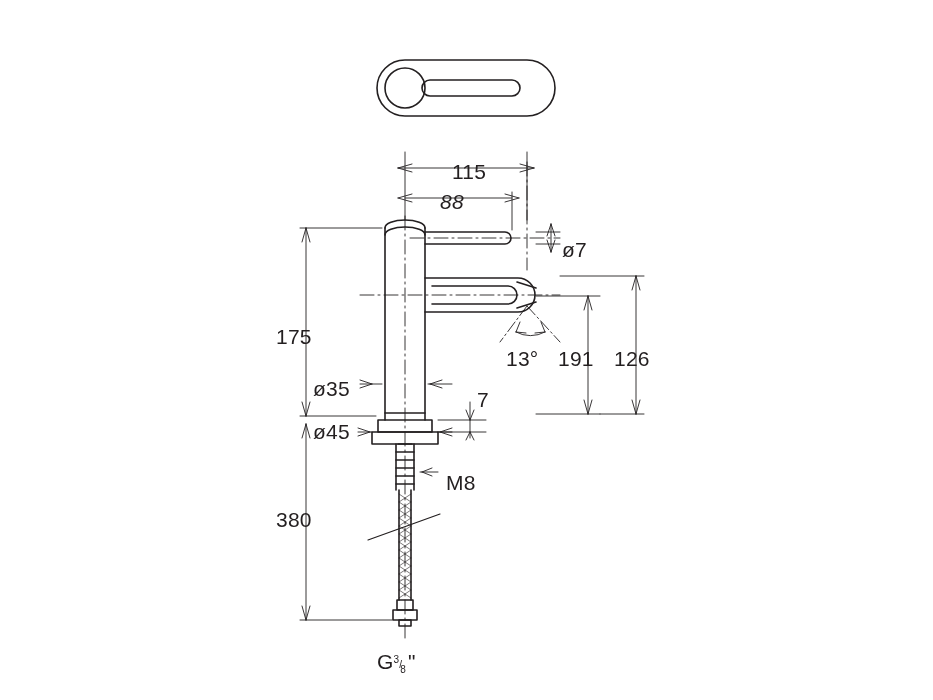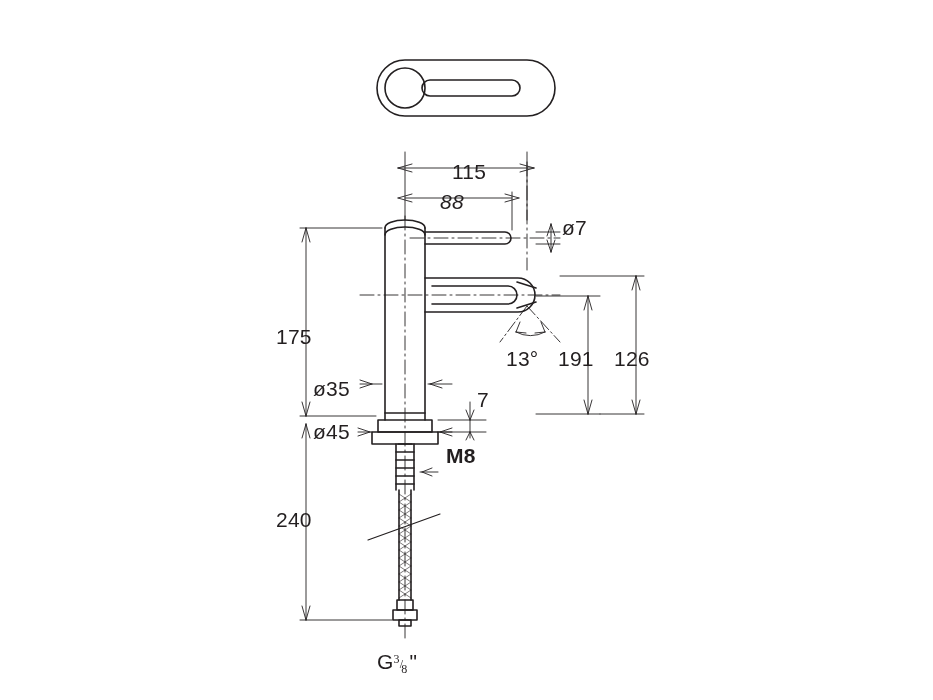--- a/index.html
+++ b/index.html
@@ -12,21 +12,21 @@
     overflow:hidden;
   }
   #diagram-root{position:absolute;left:0;top:0;width:933px;height:500px;margin-top:20px;}
   .dim-label{
     position:absolute;
     font-size:21px;
     color:#231f20;
     white-space:nowrap;
     letter-spacing:0.2px;
   }
-  .frac{display:inline-block;position:relative;font-size:12px;vertical-align:baseline;font-family:Liberation Serif, serif;}
+  .frac{display:inline-block;position:relative;font-size:10px;vertical-align:baseline;}
   .frac .num{position:relative;top:-6px;}
   .frac .den{position:relative;top:4px;left:-2px;}
   .frac .bar{position:relative;top:-1px;}
   svg{position:absolute;left:0;top:0;}
 </style>
 </head>
 <body>
 
 <div id="diagram-root">
 
@@ -172,28 +172,28 @@
         <path d="M636 256 L636 394"></path>
         <path d="M636 256 L632 270 M636 256 L640 270"></path>
         <path d="M636 394 L632 380 M636 394 L640 380"></path>
 
       </g>
     </g>
   </svg>
 
   <div class="dim-label" style="left:452px;top:140px;">115</div>
   <div class="dim-label" style="left:440px;top:170px;font-style:italic;">88</div>
-  <div class="dim-label" style="left:562px;top:196px;">ø7</div>
+  <div class="dim-label" style="left:562px;top:218px;">ø7</div>
   <div class="dim-label" style="left:276px;top:305px;">175</div>
   <div class="dim-label" style="left:313px;top:357px;">ø35</div>
   <div class="dim-label" style="left:313px;top:400px;">ø45</div>
   <div class="dim-label" style="left:477px;top:368px;">7</div>
-  <div class="dim-label" style="left:446px;top:424px;font-weight:bold;">M8</div>
+  <div class="dim-label" style="left:446px;top:451px;">M8</div>
   <div class="dim-label" style="left:506px;top:327px;text-align:center;">13°</div>
   <div class="dim-label" style="left:558px;top:327px;">191</div>
   <div class="dim-label" style="left:614px;top:327px;">126</div>
-  <div class="dim-label" style="left:276px;top:488px;">240</div>
+  <div class="dim-label" style="left:276px;top:488px;">380</div>
 
   <div class="dim-label" style="left:377px;top:630px;">
     <span>G</span><span class="frac"><span class="num">3</span><span class="bar">/</span><span class="den">8</span></span><span>"</span>
   </div>
 
 </div>
 
 </body></html>

